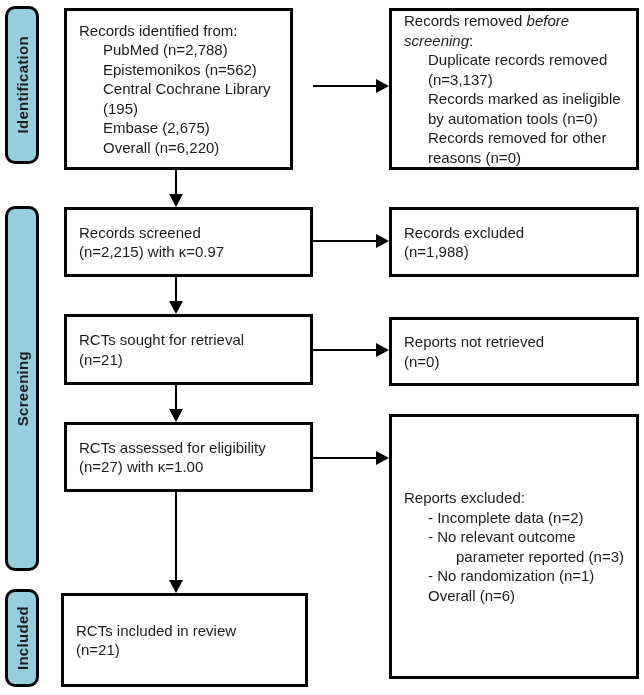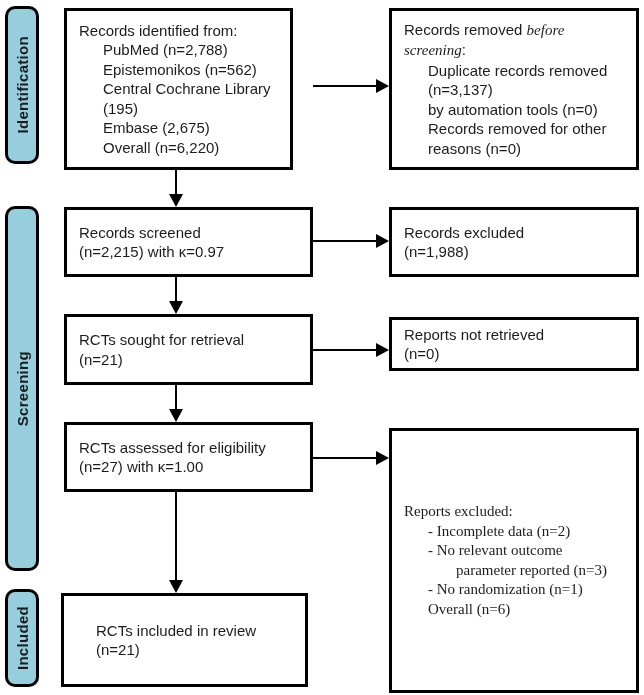--- a/index.html
+++ b/index.html
@@ -36,21 +36,21 @@
   }
   .fbox .inner{
     width:100%;
     padding:2px 6px 2px 12px;
     font-size:15px;
     line-height:19.5px;
   }
   .ln{white-space:nowrap;}
   .in1{margin-left:24px;}
   .in2{margin-left:52px;}
-  .it{font-style:italic;font-family:Liberation Serif, serif;}
+  .it{font-style:italic;}
   .hline{position:absolute;height:2px;background:#000000;}
   .vline{position:absolute;width:2px;background:#000000;}
   .head-right{
     position:absolute;width:0;height:0;
     border-left:13px solid #000000;
     border-top:7px solid transparent;
     border-bottom:7px solid transparent;
   }
   .head-down{
     position:absolute;width:0;height:0;
@@ -85,20 +85,21 @@
       <div class="ln in1">Overall (n=6,220)</div>
     </div>
   </div>
 
   <div class="fbox" style="left:389px;top:8px;width:250px;height:162px;">
     <div class="inner">
       <div class="ln"><span>Records removed </span><span class="it">before</span></div>
       <div class="ln"><span class="it">screening</span><span>:</span></div>
       <div class="ln in1">Duplicate records removed</div>
       <div class="ln in1">(n=3,137)</div>
+      <div class="ln in1">Records marked as ineligible</div>
       <div class="ln in1">by automation tools (n=0)</div>
       <div class="ln in1">Records removed for other</div>
       <div class="ln in1">reasons (n=0)</div>
     </div>
   </div>
 
   <div class="fbox" style="left:64px;top:207px;width:249px;height:70px;">
     <div class="inner">
       <div class="ln">Records screened</div>
       <div class="ln">(n=2,215) with κ=0.97</div>
@@ -112,46 +113,46 @@
     </div>
   </div>
 
   <div class="fbox" style="left:64px;top:314px;width:249px;height:71px;">
     <div class="inner">
       <div class="ln">RCTs sought for retrieval</div>
       <div class="ln">(n=21)</div>
     </div>
   </div>
 
-  <div class="fbox" style="left:389px;top:317px;width:250px;height:54px;">
+  <div class="fbox" style="left:389px;top:317px;width:250px;height:69px;">
     <div class="inner">
       <div class="ln">Reports not retrieved</div>
       <div class="ln">(n=0)</div>
     </div>
   </div>
 
   <div class="fbox" style="left:64px;top:422px;width:249px;height:70px;">
     <div class="inner">
       <div class="ln">RCTs assessed for eligibility</div>
       <div class="ln">(n=27) with κ=1.00</div>
     </div>
   </div>
 
-  <div class="fbox" style="left:389px;top:428px;width:250px;height:265px;font-family:Liberation Serif, serif;">
+  <div class="fbox" style="left:389px;top:414px;width:250px;height:265px;">
     <div class="inner">
       <div class="ln">Reports excluded:</div>
       <div class="ln in1">- Incomplete data (n=2)</div>
       <div class="ln in1">- No relevant outcome</div>
       <div class="ln in2">parameter reported (n=3)</div>
       <div class="ln in1">- No randomization (n=1)</div>
       <div class="ln in1">Overall (n=6)</div>
     </div>
   </div>
 
-  <div class="fbox" style="left:61px;top:593px;width:247px;height:94px;padding-left:20px;">
+  <div class="fbox" style="left:61px;top:593px;width:247px;height:94px;">
     <div class="inner">
       <div class="ln">RCTs included in review</div>
       <div class="ln">(n=21)</div>
     </div>
   </div>
 
   <div class="hline" style="left:313px;top:85px;width:63px;"></div>
   <div class="head-right" style="left:376px;top:79px;"></div>
 
   <div class="hline" style="left:313px;top:240px;width:63px;"></div>

